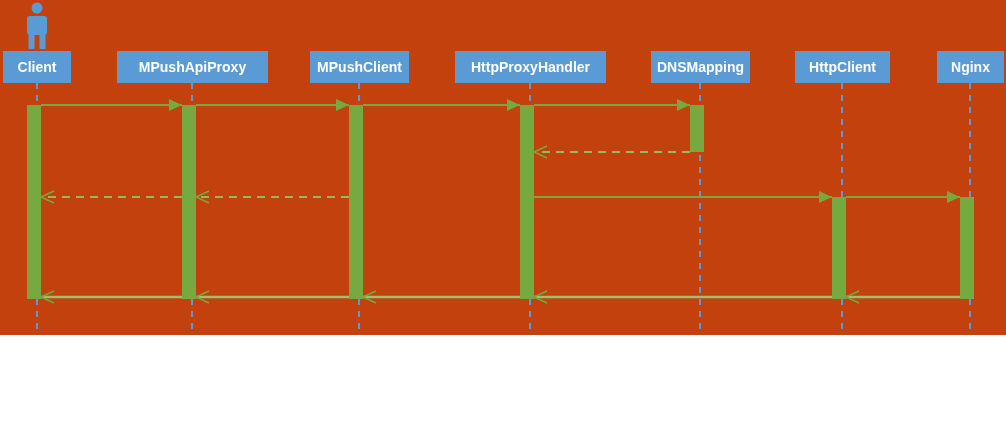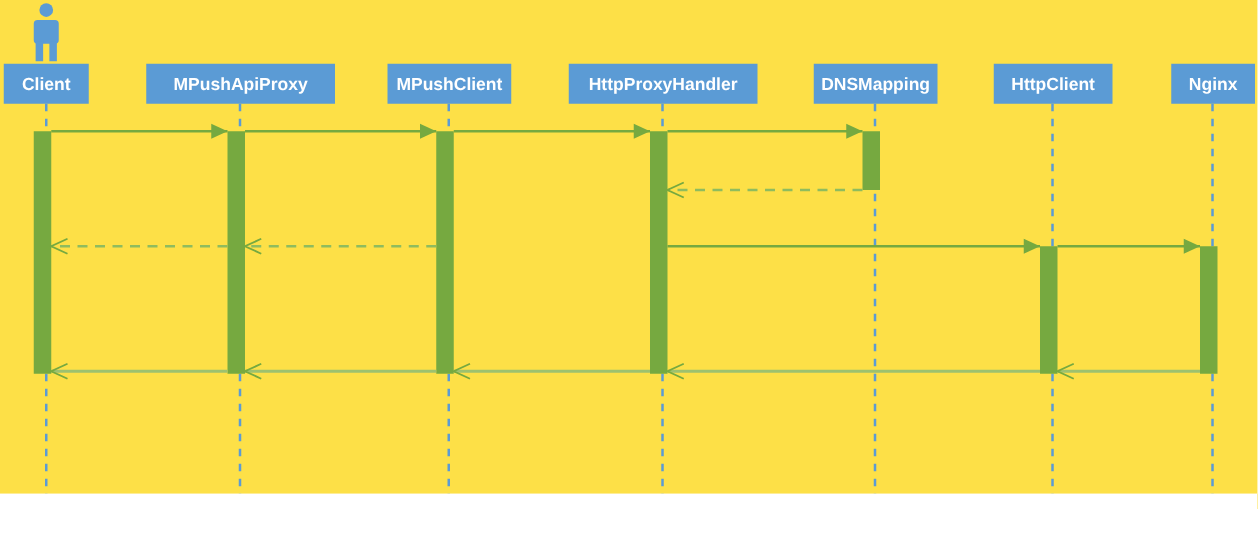--- a/index.html
+++ b/index.html
@@ -6,22 +6,22 @@
     margin: 0;
     padding: 0;
     background: #ffffff;
   }
   body {
     font-family: "Liberation Sans", sans-serif;
   }
   #diagram-root {
     position: relative;
     width: 1006px;
-    height: 395px;
-    background: #fde047;
+    height: 335px;
+    background: #c2410c;
     overflow: hidden;
   }
   #seq-svg {
     position: absolute;
     left: 0;
     top: 0;
     width: 1006px;
     height: 435px;
     display: block;
   }

